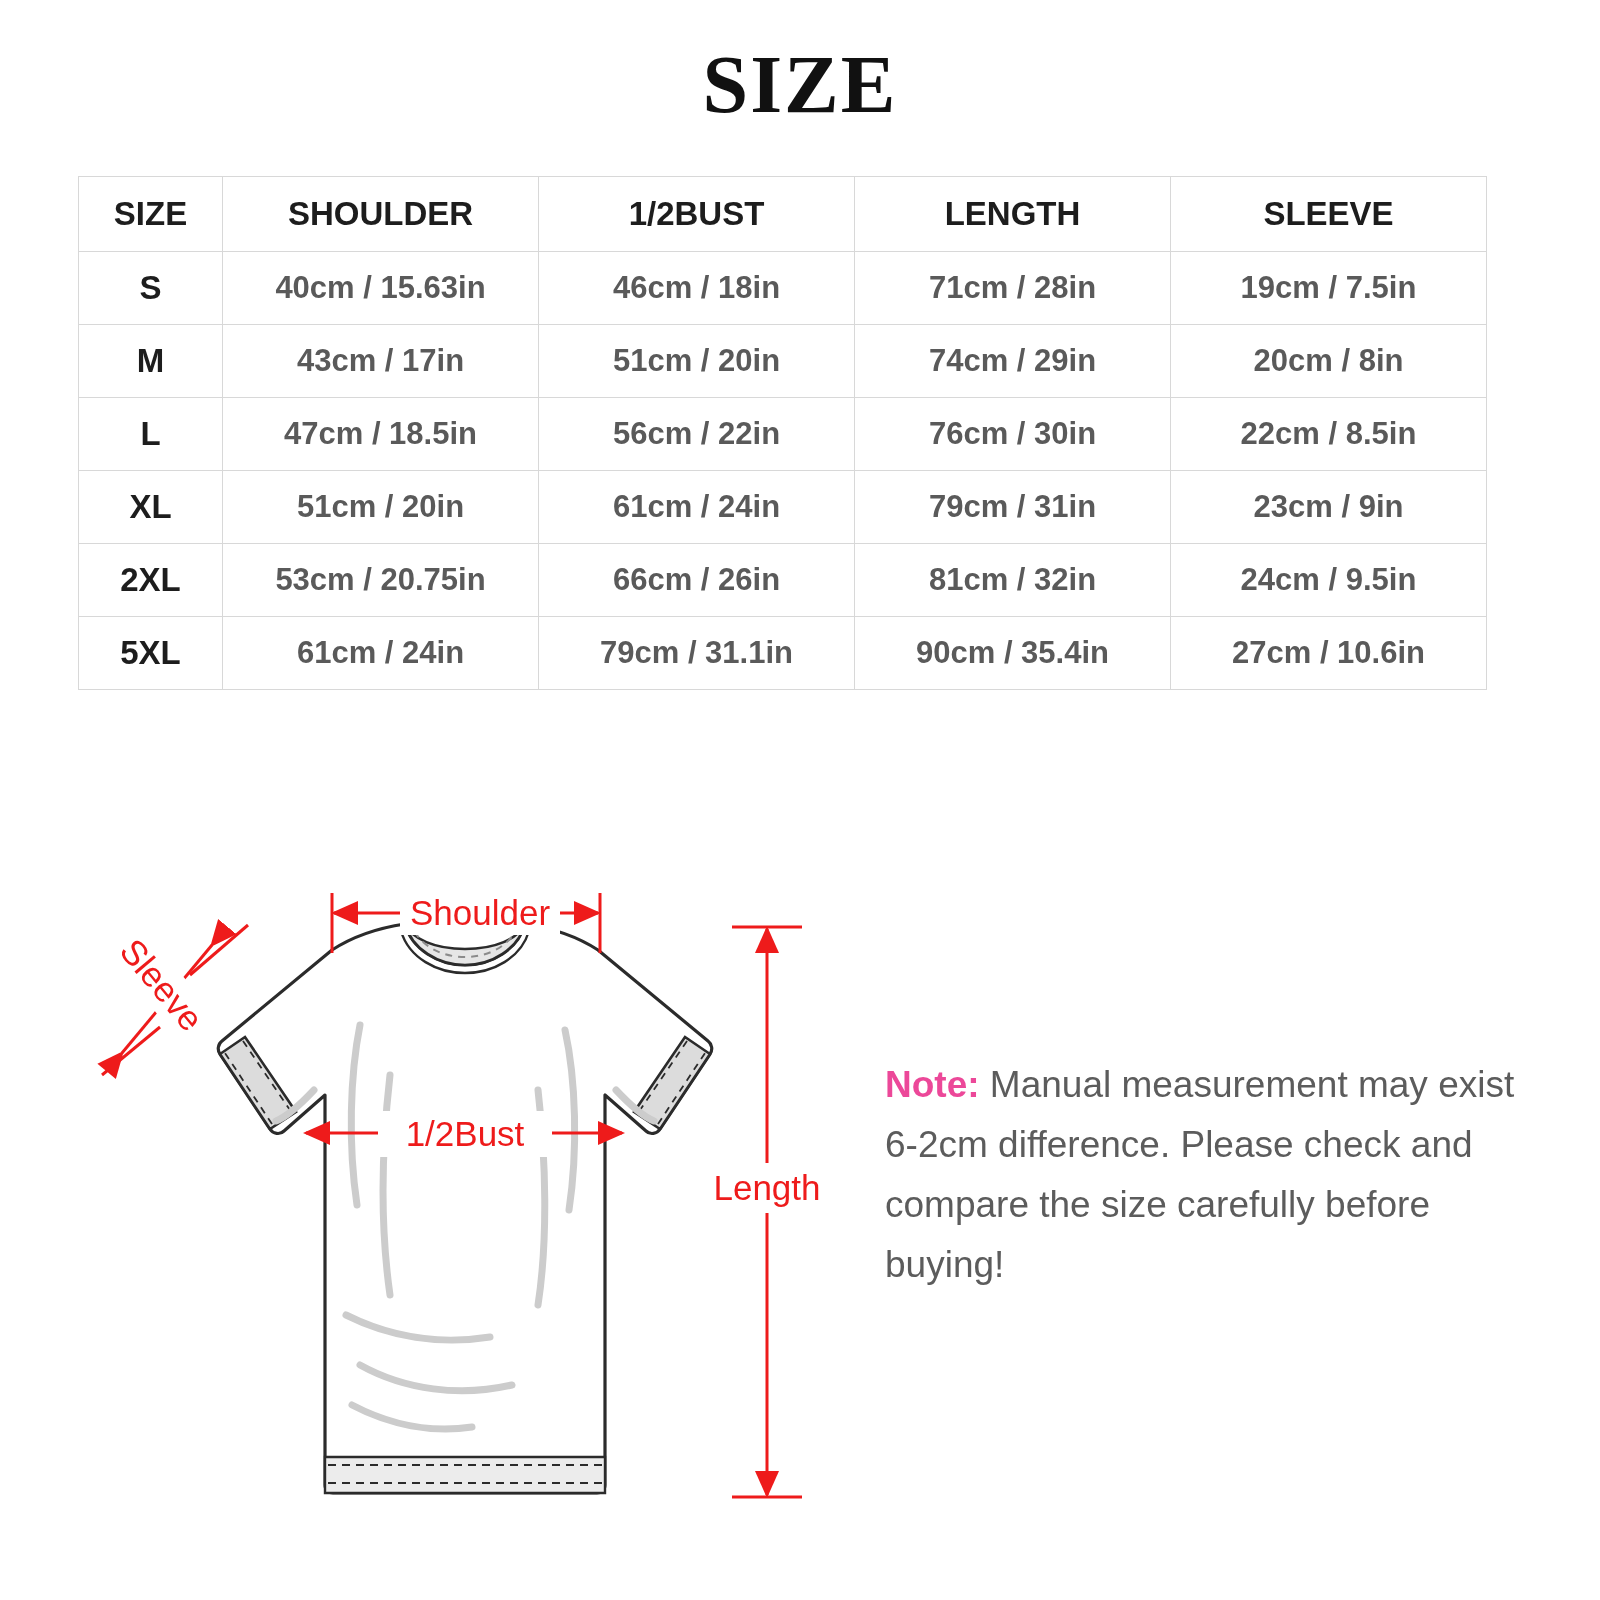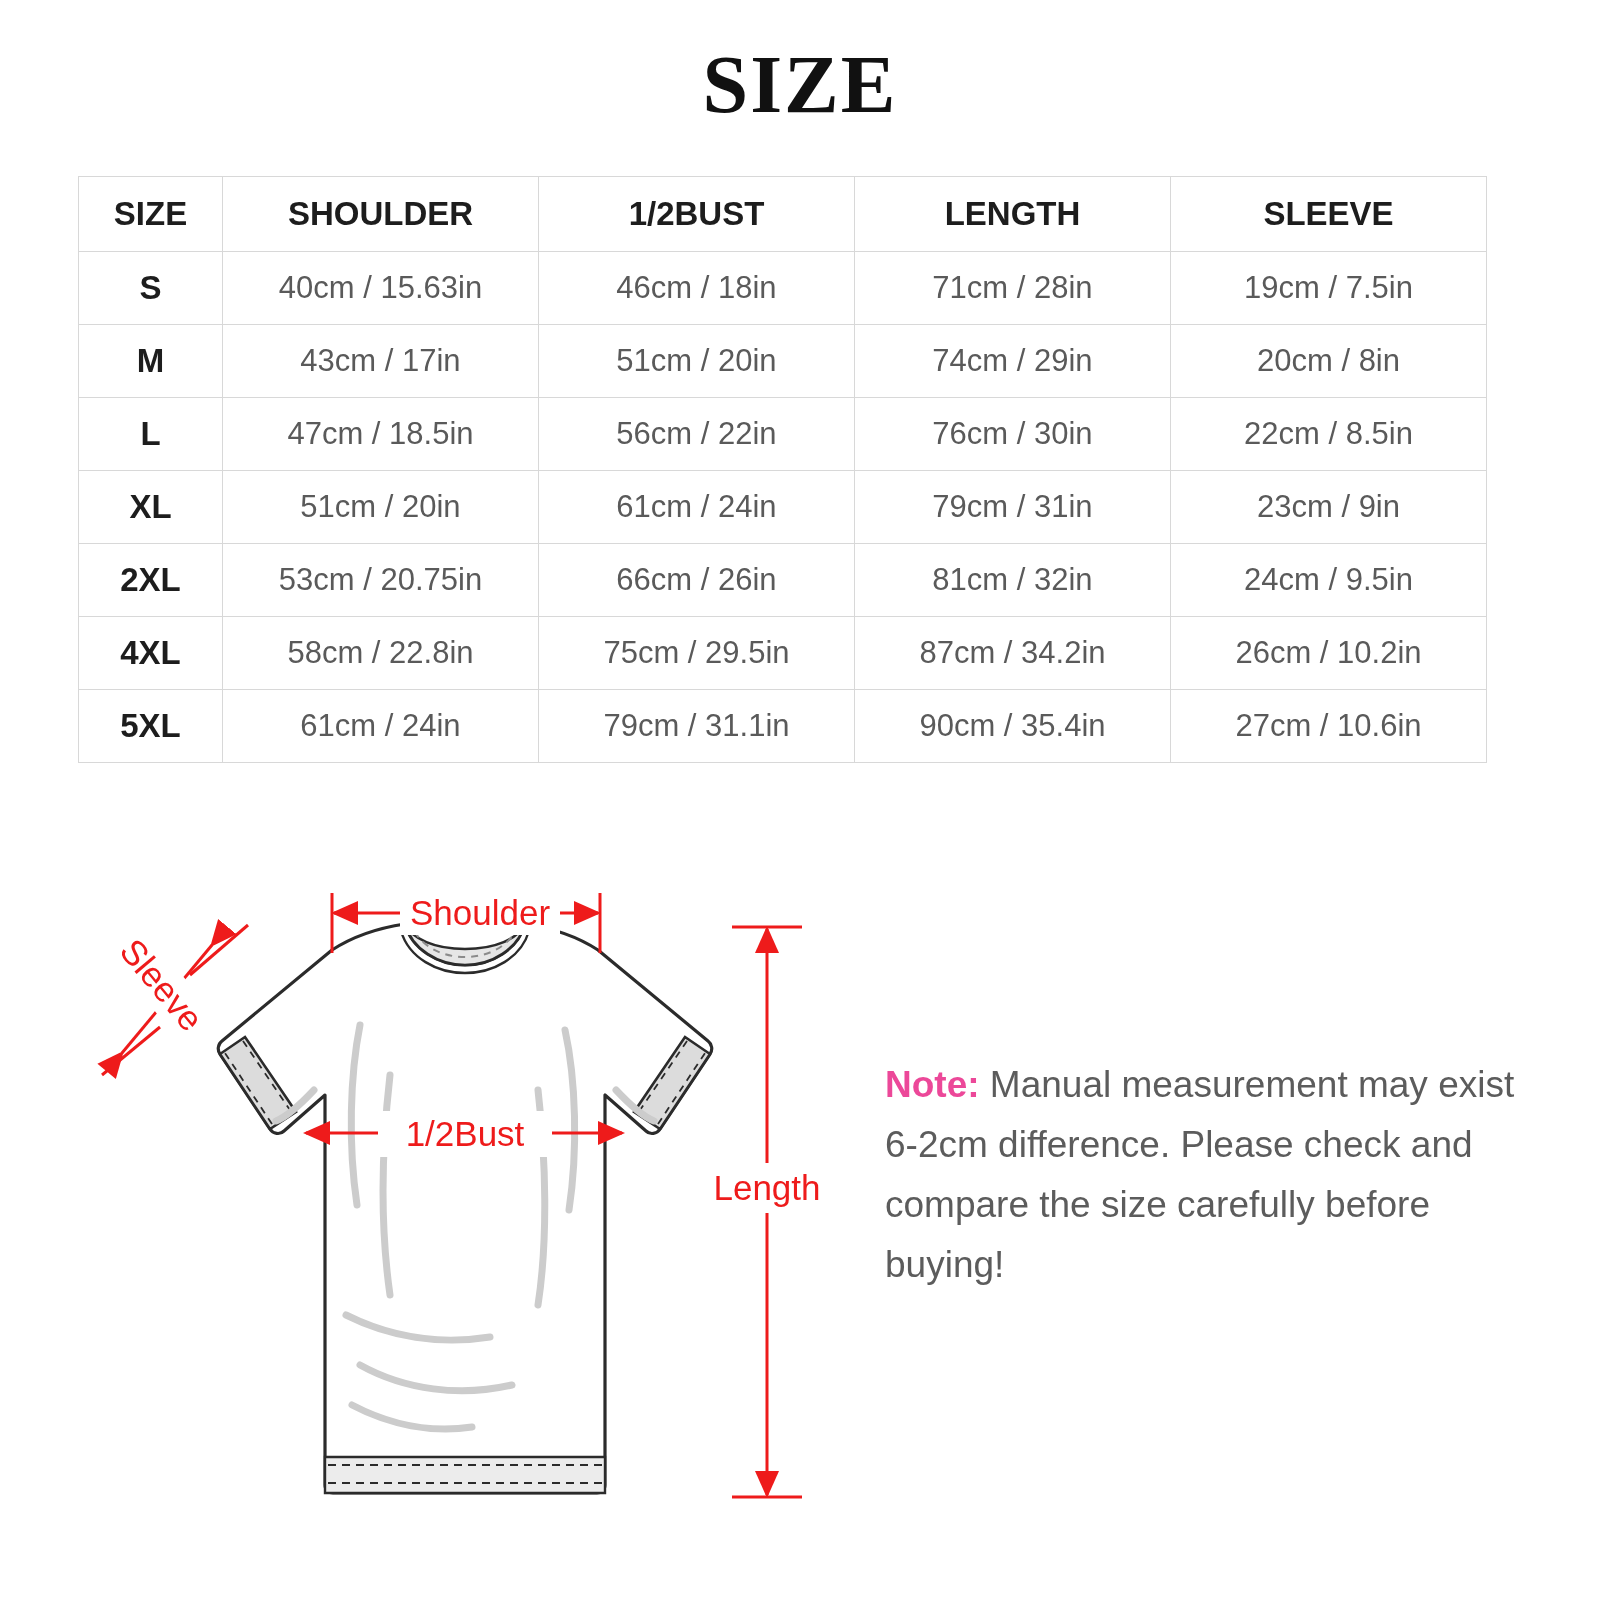--- a/index.html
+++ b/index.html
@@ -39,21 +39,21 @@
     width: 100%;
     table-layout: fixed;
   }
   table.size-table th,
   table.size-table td {
     border: 1px solid #d8d8d8;
     height: 70px;
     text-align: center;
     vertical-align: middle;
     font-size: 31px;
-    font-weight: 400;
+    font-weight: 700;
     color: #5a5a5a;
   }
   table.size-table th {
     font-weight: 700;
     font-size: 33px;
     color: #1d1d1d;
     height: 72px;
   }
   table.size-table td.size-cell {
     font-weight: 700;
@@ -138,27 +138,20 @@
         <td>61cm / 24in</td>
         <td>79cm / 31in</td>
         <td>23cm / 9in</td>
       </tr>
       <tr>
         <td class="size-cell">2XL</td>
         <td>53cm / 20.75in</td>
         <td>66cm / 26in</td>
         <td>81cm / 32in</td>
         <td>24cm / 9.5in</td>
-      </tr>
-      <tr>
-        <td class="size-cell">4XL</td>
-        <td>58cm / 22.8in</td>
-        <td>75cm / 29.5in</td>
-        <td>87cm / 34.2in</td>
-        <td>26cm / 10.2in</td>
       </tr>
       <tr>
         <td class="size-cell">5XL</td>
         <td>61cm / 24in</td>
         <td>79cm / 31.1in</td>
         <td>90cm / 35.4in</td>
         <td>27cm / 10.6in</td>
       </tr>
     </tbody>
   </table>

